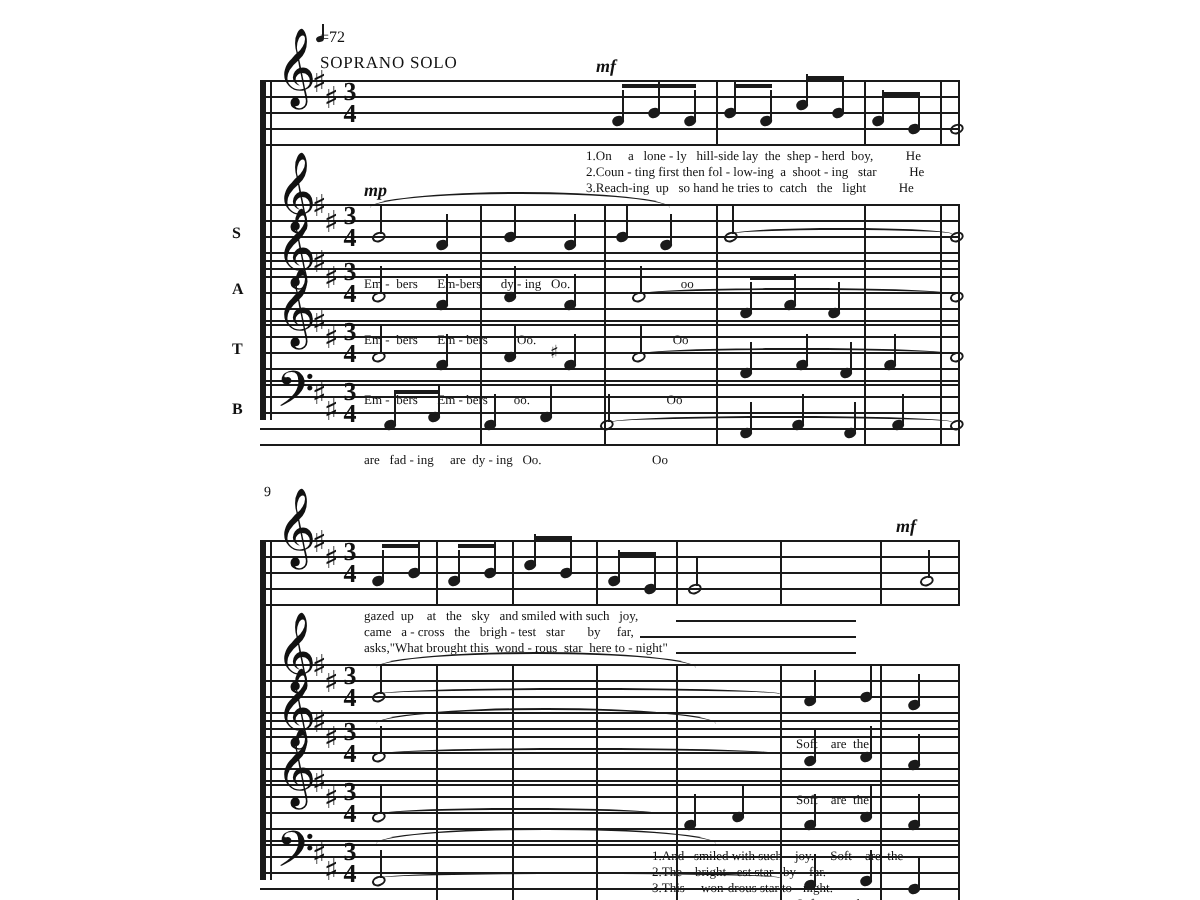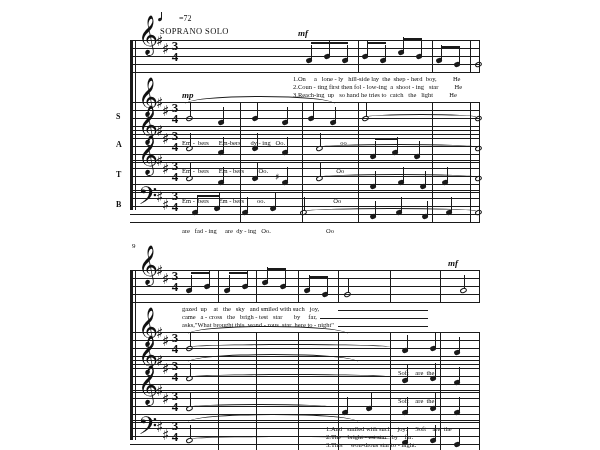--- a/index.html
+++ b/index.html
@@ -44,21 +44,21 @@
   .extline{position:absolute;height:1px;background:#1a1a1a;}
   .accid{position:absolute;font-family:"DejaVu Sans",sans-serif;font-size:9px;line-height:1;}
 </style>
 </head>
 <body>
 
 <div class="sheet">
 
   <div class="system" style="left:130px;top:18px;width:350px;height:190px;">
 
-    <div class="tempo" style="left:49px;top:-4px;text-align:right;">=72</div>
+    <div class="tempo" style="left:30px;top:-4px;text-align:right;">=72</div>
     <div style="position:absolute;left:28px;top:0px;width:4px;height:3px;background:#1a1a1a;border-radius:50%;transform:rotate(-20deg);"></div>
     <div style="position:absolute;left:31px;top:-6px;width:1px;height:7px;background:#1a1a1a;"></div>
 
     <div class="caption" style="left:30px;top:8px;">SOPRANO SOLO</div>
 
     <div class="thickbar" style="left:0px;top:22px;height:170px;"></div>
     <div class="barline" style="left:5px;top:22px;height:170px;"></div>
 
     <div class="staff" style="top:22px;">
       <div class="line"></div>

